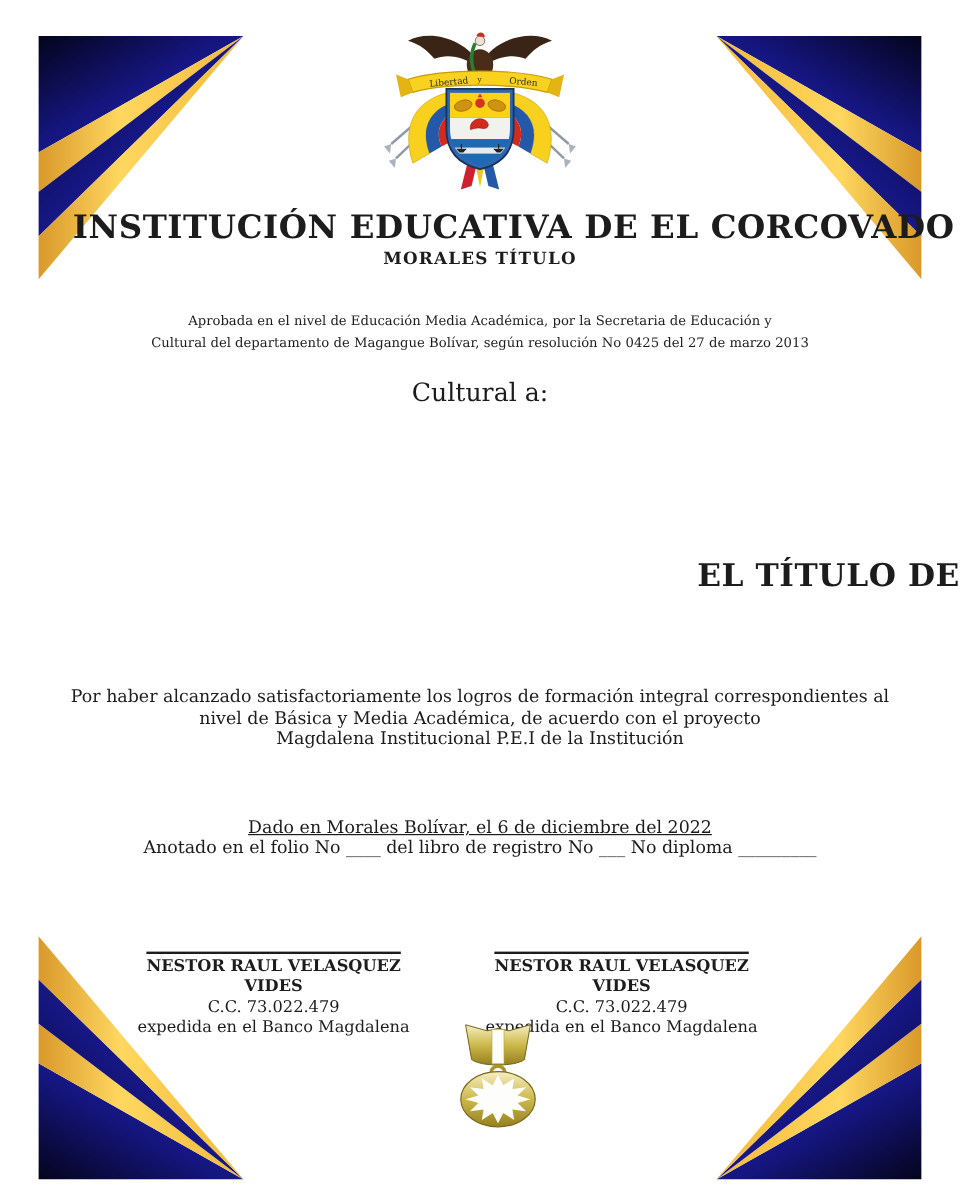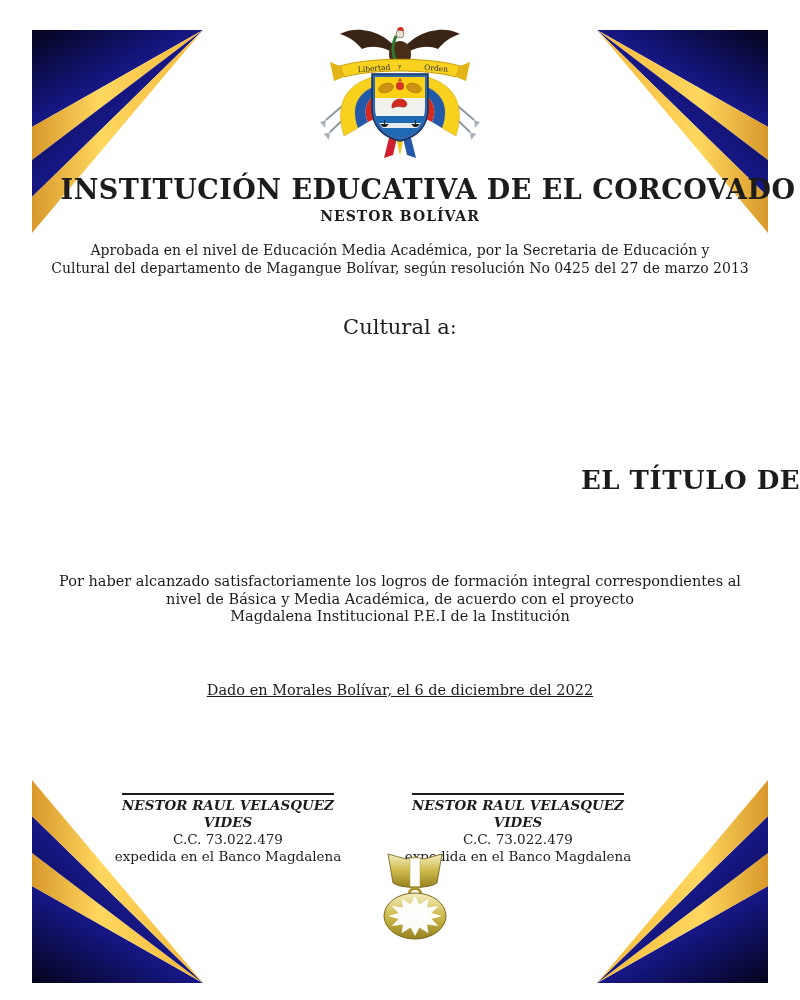--- a/index.html
+++ b/index.html
@@ -11,31 +11,31 @@
   .corner{position:absolute;width:171px;height:203px;}
   .corner svg{display:block;width:100%;height:100%;}
   .c-tl{left:32px;top:30px;}
   .c-tr{left:597px;top:30px;transform:scaleX(-1);}
   .c-bl{left:32px;top:780px;transform:scaleY(-1);}
   .c-br{left:597px;top:780px;transform:scale(-1,-1);}
   .emblem{position:absolute;left:318px;top:24px;width:164px;height:146px;}
   .medal{position:absolute;left:382px;top:852px;width:66px;height:92px;}
   .inst-title{top:174px;font-size:27px;font-weight:bold;letter-spacing:.5px;padding-left:28px;}
   .inst-loc{top:208px;font-size:14px;font-weight:bold;letter-spacing:1px;}
-  .approval{top:242px;font-size:14px;line-height:17.5px;}
+  .approval{top:259px;font-size:11px;line-height:17.5px;}
   .confiere{top:315px;font-size:21px;}
   .degree{top:465px;font-size:26px;font-weight:bold;line-height:30px;letter-spacing:.5px;text-align:right;}
   .bodytext{top:573px;font-size:14.5px;line-height:17.5px;}
   .issued{top:682px;font-size:14.5px;text-decoration:underline;}
   .registry{top:699px;font-size:14.5px;}
   .sigblock{position:absolute;top:793px;width:260px;text-align:center;font-size:13.5px;line-height:17px;}
   .sig-left{left:98px;}
   .sig-right{left:388px;}
   .sigline{border-top:2px solid #1c1c1c;width:212px;margin:0 auto 2px auto;}
-  .signame{font-weight:bold;font-size:13.5px;font-style:italic;}
+  .signame{font-weight:bold;font-size:13.5px;}
 </style>
 </head>
 <body>
 
 <div class="page">
 
   <svg width="0" height="0" style="position:absolute">
     <defs>
       <linearGradient id="cornBlue" x1="0" y1="0" x2="1" y2="1">
         <stop offset="0" stop-color="#04041c"></stop>
@@ -145,40 +145,41 @@
         <rect x="57" y="99" width="50" height="5" fill="#e7ebee"></rect>
         <polygon points="62,100 71,100 68,103 65,103" fill="#222222"></polygon>
         <rect x="66" y="96" width="1" height="4" fill="#222222"></rect>
         <polygon points="93,100 102,100 99,103 96,103" fill="#222222"></polygon>
         <rect x="97" y="96" width="1" height="4" fill="#222222"></rect>
       </g>
     </svg>
   </div>
 
   <div class="abs inst-title">INSTITUCIÓN EDUCATIVA DE EL CORCOVADO</div>
-  <div class="abs inst-loc">NESTOR BOLÍVAR</div>
+  <div class="abs inst-loc">MORALES TÍTULO</div>
 
   <div class="abs approval">
     <div>Aprobada en el nivel de Educación Media Académica, por la Secretaria de Educación y</div>
     <div>Cultural del departamento de Magangue Bolívar, según resolución No 0425 del 27 de marzo 2013</div>
   </div>
 
   <div class="abs confiere">Cultural a:</div>
 
   <div class="abs degree">
     <div>EL TÍTULO DE</div>
   </div>
 
   <div class="abs bodytext">
     <div>Por haber alcanzado satisfactoriamente los logros de formación integral correspondientes al</div>
     <div>nivel de Básica y Media Académica, de acuerdo con el proyecto</div>
     <div>Magdalena Institucional P.E.I de la Institución</div>
   </div>
 
   <div class="abs issued">Dado en Morales Bolívar, el 6 de diciembre del 2022</div>
+  <div class="abs registry">Anotado en el folio No ____ del libro de registro No ___ No diploma _________</div>
 
   <div class="sigblock sig-left">
     <div class="sigline"></div>
     <div class="signame">NESTOR RAUL VELASQUEZ VIDES</div>
     <div>C.C. 73.022.479</div>
     <div>expedida en el Banco Magdalena</div>
   </div>
   <div class="sigblock sig-right">
     <div class="sigline"></div>
     <div class="signame">NESTOR RAUL VELASQUEZ VIDES</div>

